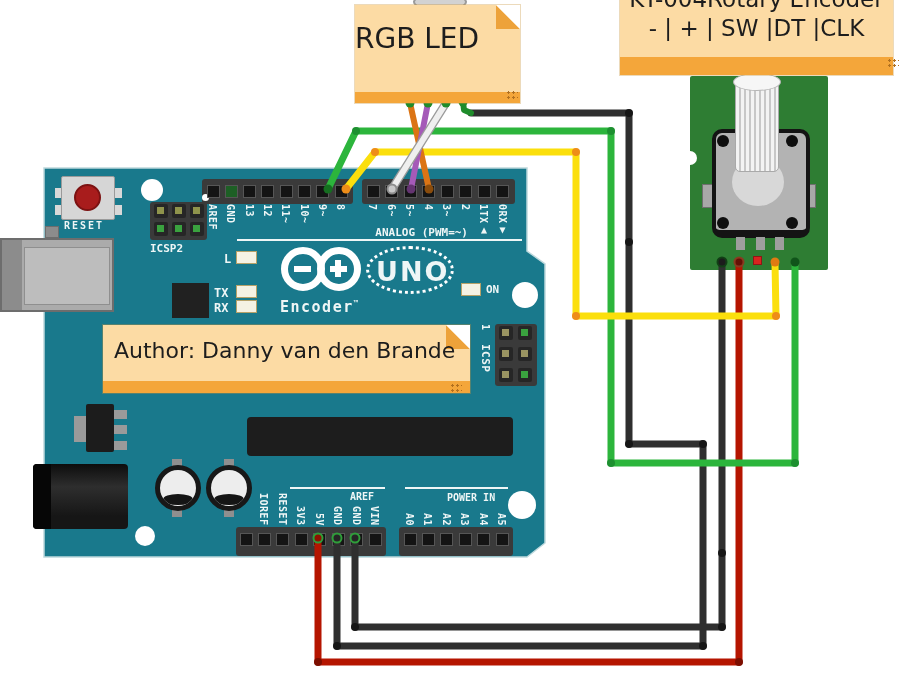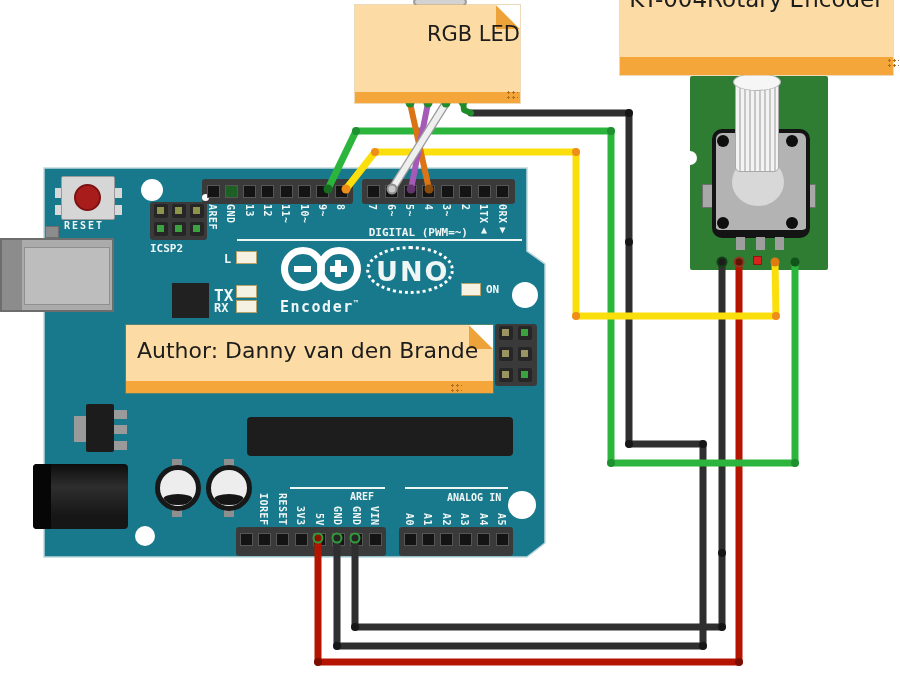--- a/index.html
+++ b/index.html
@@ -72,25 +72,25 @@
   <div class="hole" style="left:512px;top:282px;width:26px;height:26px;"></div>
   <div class="hole" style="left:508px;top:491px;width:28px;height:28px;"></div>
   <div class="hole" style="left:135px;top:526px;width:20px;height:20px;"></div>
 
   <div class="hblock" style="left:202px;top:179px;width:151px;height:25px;"></div>
   <div class="hblock" style="left:362px;top:179px;width:153px;height:25px;"></div>
   <div class="hole" style="left:202px;top:194px;width:7px;height:7px;"></div>
   <div id="top-pins"></div>
 
   <div class="abs" style="left:237px;top:239px;width:285px;height:2px;background:#eef6f6;"></div>
-  <div class="silk" style="left:338px;top:226px;width:130px;font-size:11px;text-align:right;">DIGITAL (PWM=~)</div>
+  <div class="silk" style="left:338px;top:226px;width:130px;font-size:11px;text-align:right;">ANALOG (PWM=~)</div>
 
   <div class="silk" style="left:224px;top:252px;font-size:12px;">L</div>
   <div class="ledrect" style="left:236px;top:251px;width:21px;height:13px;"></div>
-  <div class="silk" style="left:214px;top:286px;font-size:16px;">TX</div>
+  <div class="silk" style="left:214px;top:286px;font-size:12px;">TX</div>
   <div class="ledrect" style="left:236px;top:285px;width:21px;height:13px;"></div>
   <div class="silk" style="left:214px;top:301px;font-size:12px;">RX</div>
   <div class="ledrect" style="left:236px;top:300px;width:21px;height:13px;"></div>
 
   <div class="abs" style="left:281px;top:247px;width:44px;height:44px;border:7px solid #fff;border-radius:50%;box-sizing:border-box;"></div>
   <div class="abs" style="left:317px;top:247px;width:44px;height:44px;border:7px solid #fff;border-radius:50%;box-sizing:border-box;"></div>
   <div class="abs" style="left:294px;top:266px;width:17px;height:6px;background:#fff;"></div>
   <div class="abs" style="left:330px;top:266px;width:17px;height:6px;background:#fff;"></div>
   <div class="abs" style="left:335px;top:260px;width:6px;height:17px;background:#fff;"></div>
   <div class="silk" style="left:280px;top:298px;font-size:15px;letter-spacing:1.5px;">
@@ -122,21 +122,21 @@
   <div class="abs" style="left:155px;top:465px;width:46px;height:46px;border-radius:50%;background:#ededed;border:5px solid #181818;box-sizing:border-box;overflow:hidden;">
     <div class="abs" style="left:3px;bottom:1px;width:30px;height:11px;background:#151515;border-radius:50%;"></div>
   </div>
   <div class="abs" style="left:206px;top:465px;width:46px;height:46px;border-radius:50%;background:#ededed;border:5px solid #181818;box-sizing:border-box;overflow:hidden;">
     <div class="abs" style="left:3px;bottom:1px;width:30px;height:11px;background:#151515;border-radius:50%;"></div>
   </div>
 
   <div class="abs" style="left:290px;top:487px;width:95px;height:2px;background:#eef6f6;"></div>
   <div class="silk" style="left:350px;top:491px;font-size:10px;">AREF</div>
   <div class="abs" style="left:405px;top:487px;width:103px;height:2px;background:#eef6f6;"></div>
-  <div class="silk" style="left:447px;top:492px;font-size:10px;">ANALOG IN</div>
+  <div class="silk" style="left:447px;top:492px;font-size:10px;">POWER IN</div>
   <div class="hblock" style="left:236px;top:527px;width:150px;height:29px;"></div>
   <div class="hblock" style="left:399px;top:527px;width:114px;height:29px;"></div>
   <div id="bottom-pins"></div>
 
   <div id="encoder">
     <div class="abs" style="left:0;top:0;width:138px;height:194px;background:#2e7d33;border-radius:2px;"></div>
     <div class="abs" style="left:-7px;top:75px;width:14px;height:14px;background:#fff;border-radius:50%;"></div>
     <div class="abs" style="left:12px;top:108px;width:12px;height:24px;background:#a8a8a8;border:1px solid #6f6f6f;box-sizing:border-box;"></div>
     <div class="abs" style="left:114px;top:108px;width:12px;height:24px;background:#a8a8a8;border:1px solid #6f6f6f;box-sizing:border-box;"></div>
     <div class="abs" style="left:22px;top:53px;width:98px;height:109px;background:#b3b3b3;border:4px solid #141414;border-bottom-width:8px;border-radius:10px;box-sizing:border-box;"></div>
@@ -219,31 +219,32 @@
         <polyline points="446,103 392,189" fill="none" stroke="#efefef" stroke-width="6" stroke-linecap="round" stroke-linejoin="round"></polyline>
         <circle cx="446" cy="103" r="4.5" fill="#1f8c2b"></circle>
         <circle cx="392" cy="189" r="4.5" fill="#c9c9c9" stroke="#8e8e8e" stroke-width="2"></circle>
       </g>
     </svg>
 
   <div class="note" style="left:355px;top:5px;width:165px;height:98px;">
     <div class="strip" style="height:11px;"></div>
     <div class="fold"></div>
     <div class="fold-cut"></div>
-    <div class="txt" style="left:0;right:0;top:17px;text-align:right;font-size:21px;">RGB LED</div>
+    <div class="txt" style="left:0;right:0;top:17px;text-align:left;font-size:28px;">RGB LED</div>
   </div>
   <div class="dots3" style="left:506px;top:90px;"></div>
 
   <div class="note" style="left:620px;top:-30px;width:273px;height:105px;">
     <div class="strip" style="height:18px;"></div>
     <div class="txt" style="left:0;right:0;top:16px;text-align:center;font-size:23px;">KY-004Rotary Encoder</div>
+    <div class="txt" style="left:0;right:0;top:45px;text-align:center;font-size:23px;">- | + | SW |DT |CLK</div>
   </div>
   <div class="dots3" style="left:887px;top:58px;"></div>
 
-  <div class="note" style="left:103px;top:325px;width:367px;height:68px;margin-left:23px;">
+  <div class="note" style="left:103px;top:325px;width:367px;height:68px;">
     <div class="strip" style="height:12px;"></div>
     <div class="fold"></div>
     <div class="fold-cut"></div>
     <div class="txt" style="left:11px;top:13px;font-size:22px;">Author: Danny van den Brande</div>
   </div>
   <div class="dots3" style="left:450px;top:383px;"></div>
 
 <div class="pin" style="left: 206.5px; top: 184.5px;"></div>
     <div class="vlabel" style="left: 207px; top: 204px;">AREF</div>
     <div class="pin" style="left: 224.8px; top: 184.5px; background: rgb(29, 95, 37);"></div>

